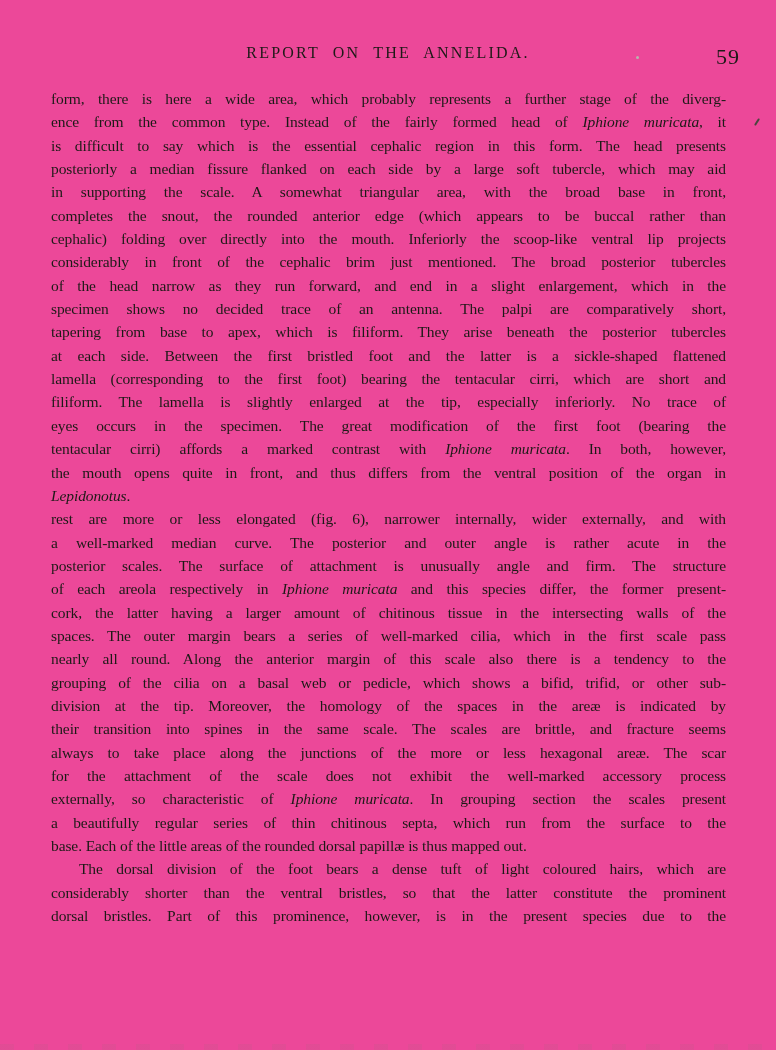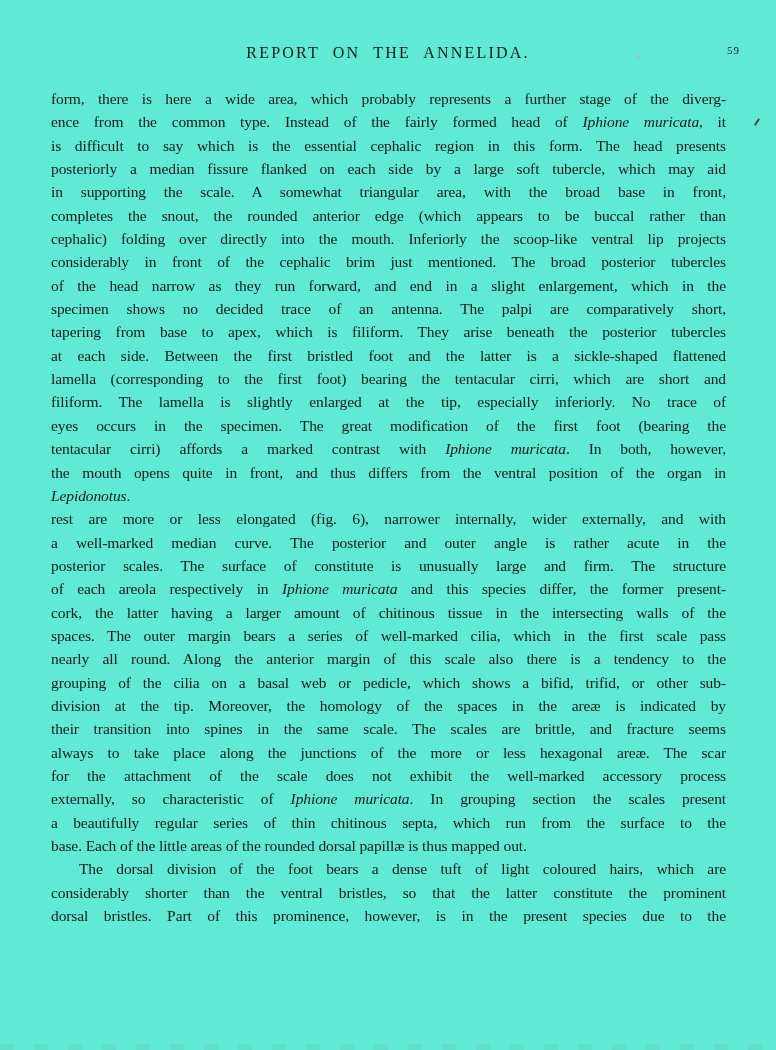--- a/index.html
+++ b/index.html
@@ -5,21 +5,21 @@
   html, body {
     margin: 0;
     padding: 0;
     background: #e8e8e6;
   }
   .page {
     position: relative;
     width: 776px;
     height: 1050px;
     margin: 0 auto;
-    background: #5eead4;
+    background: #ec4899;
     color: #1d1a17;
     font-family: "Liberation Serif", "DejaVu Serif", serif;
     overflow: hidden;
   }
   .running-head {
     position: absolute;
     top: 44px;
     left: 0;
     right: 0;
     height: 22px;
@@ -28,21 +28,21 @@
     text-align: center;
     font-size: 16px;
     letter-spacing: 2.2px;
     word-spacing: 7px;
     color: #1d1a17;
   }
   .running-head .pagenum {
     position: absolute;
     top: 0;
     right: 36px;
-    font-size: 11px;
+    font-size: 22px;
     letter-spacing: 1px;
   }
   .head-dot {
     position: absolute;
     top: 56px;
     left: 636px;
     width: 3px;
     height: 3px;
     border-radius: 50%;
     background: #b9b5ae;
@@ -125,21 +125,21 @@
         <div class="line"><span>lamella (corresponding to the first foot) bearing the tentacular cirri, which are short and</span></div>
         <div class="line"><span>filiform.  The lamella is slightly enlarged at the tip, especially inferiorly.  No trace of</span></div>
         <div class="line"><span>eyes occurs in the specimen.  The great modification of the first foot (bearing the</span></div>
         <div class="line"><span>tentacular cirri) affords a marked contrast with </span><span class="it">Iphione muricata</span><span>.  In both, however,</span></div>
         <div class="line"><span>the mouth opens quite in front, and thus differs from the ventral position of the organ in</span></div>
         <div class="line lastline"><span class="it">Lepidonotus</span><span>.</span></div>
       </div>
       <div class="paragraph">
         <div class="line"><span>rest are more or less elongated (fig. 6), narrower internally, wider externally, and with</span></div>
         <div class="line"><span>a well-marked median curve.  The posterior and outer angle is rather acute in the</span></div>
-        <div class="line"><span>posterior scales.  The surface of constitute is unusually large and firm.  The structure</span></div>
+        <div class="line"><span>posterior scales.  The surface of attachment is unusually angle and firm.  The structure</span></div>
         <div class="line"><span>of each areola respectively in </span><span class="it">Iphione muricata</span><span> and this species differ, the former present-</span></div>
         <div class="line"><span>cork, the latter having a larger amount of chitinous tissue in the intersecting walls of the</span></div>
         <div class="line"><span>spaces.  The outer margin bears a series of well-marked cilia, which in the first scale pass</span></div>
         <div class="line"><span>nearly all round.  Along the anterior margin of this scale also there is a tendency to the</span></div>
         <div class="line"><span>grouping of the cilia on a basal web or pedicle, which shows a bifid, trifid, or other sub-</span></div>
         <div class="line"><span>division at the tip.  Moreover, the homology of the spaces in the areæ is indicated by</span></div>
         <div class="line"><span>their transition into spines in the same scale.  The scales are brittle, and fracture seems</span></div>
         <div class="line"><span>always to take place along the junctions of the more or less hexagonal areæ.  The scar</span></div>
         <div class="line"><span>for the attachment of the scale does not exhibit the well-marked accessory process</span></div>
         <div class="line"><span>externally, so characteristic of </span><span class="it">Iphione muricata</span><span>.  In grouping section the scales present</span></div>

